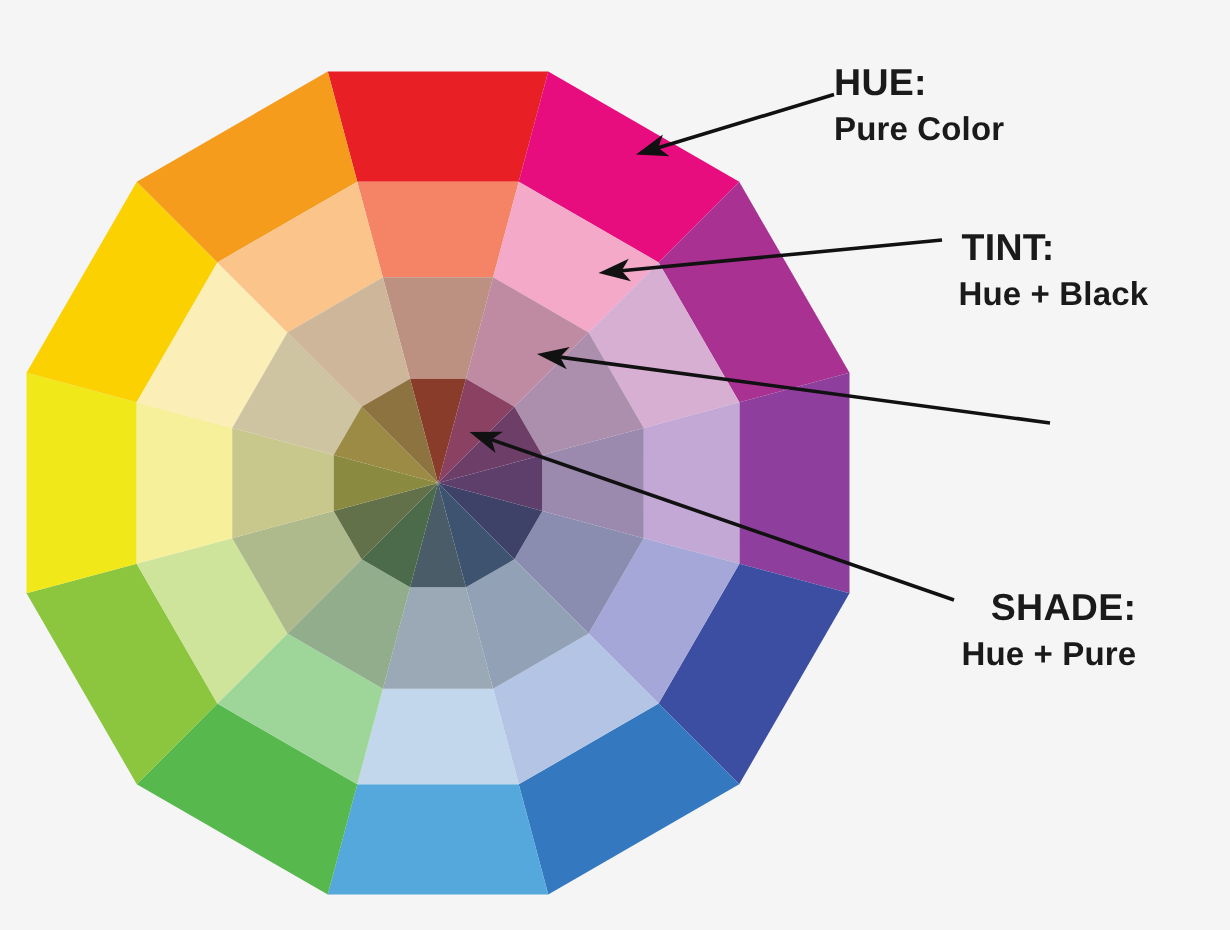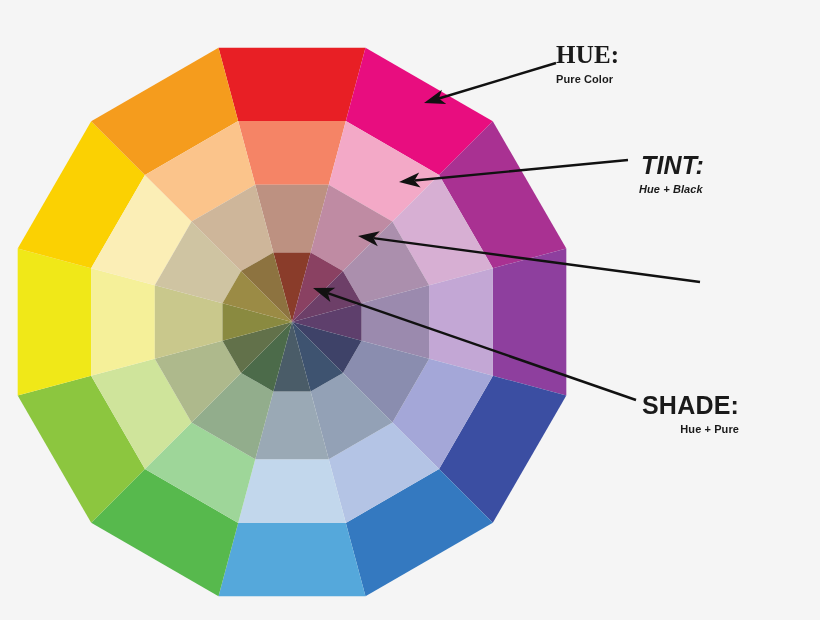--- a/index.html
+++ b/index.html
@@ -34,32 +34,32 @@
   .ann .ttl {
     font-weight: bold;
     font-size: 25px;
     color: #1a1a1a;
     letter-spacing: 0.2px;
     line-height: 1.05;
     display: block;
   }
   .ann .sub {
     font-weight: bold;
-    font-size: 11px;
+    font-size: 22px;
     color: #1a1a1a;
     letter-spacing: 0.1px;
     line-height: 1.05;
     display: block;
     margin-top: 6px;
   }
   .ann.hue   { left: 556px; top: 42px;  text-align: left; }
-  .ann.tint  { left: 641px; top: 152px; text-align: left; font-style: italic; }
+  .ann.tint  { left: 641px; top: 152px; text-align: left; }
   .ann.tone  { left: 583px; top: 272px; text-align: left; }
   .ann.shade { left: 640px; top: 392px; text-align: right; }
-  .ann.hue .ttl   { margin-left: 0px; font-family: Liberation Serif, serif; }
+  .ann.hue .ttl   { margin-left: 0px; }
   .ann.tint .ttl  { margin-left: 0px; }
   .ann.tone .ttl  { margin-left: 68px; }
   .ann.shade .ttl { margin-left: 2px; }
   .ann.shade .sub { margin-left: 1px; }
   .ann.tint .sub  { margin-left: -2px; }
 </style>
 </head>
 <body>
 
 <div id="stage">

